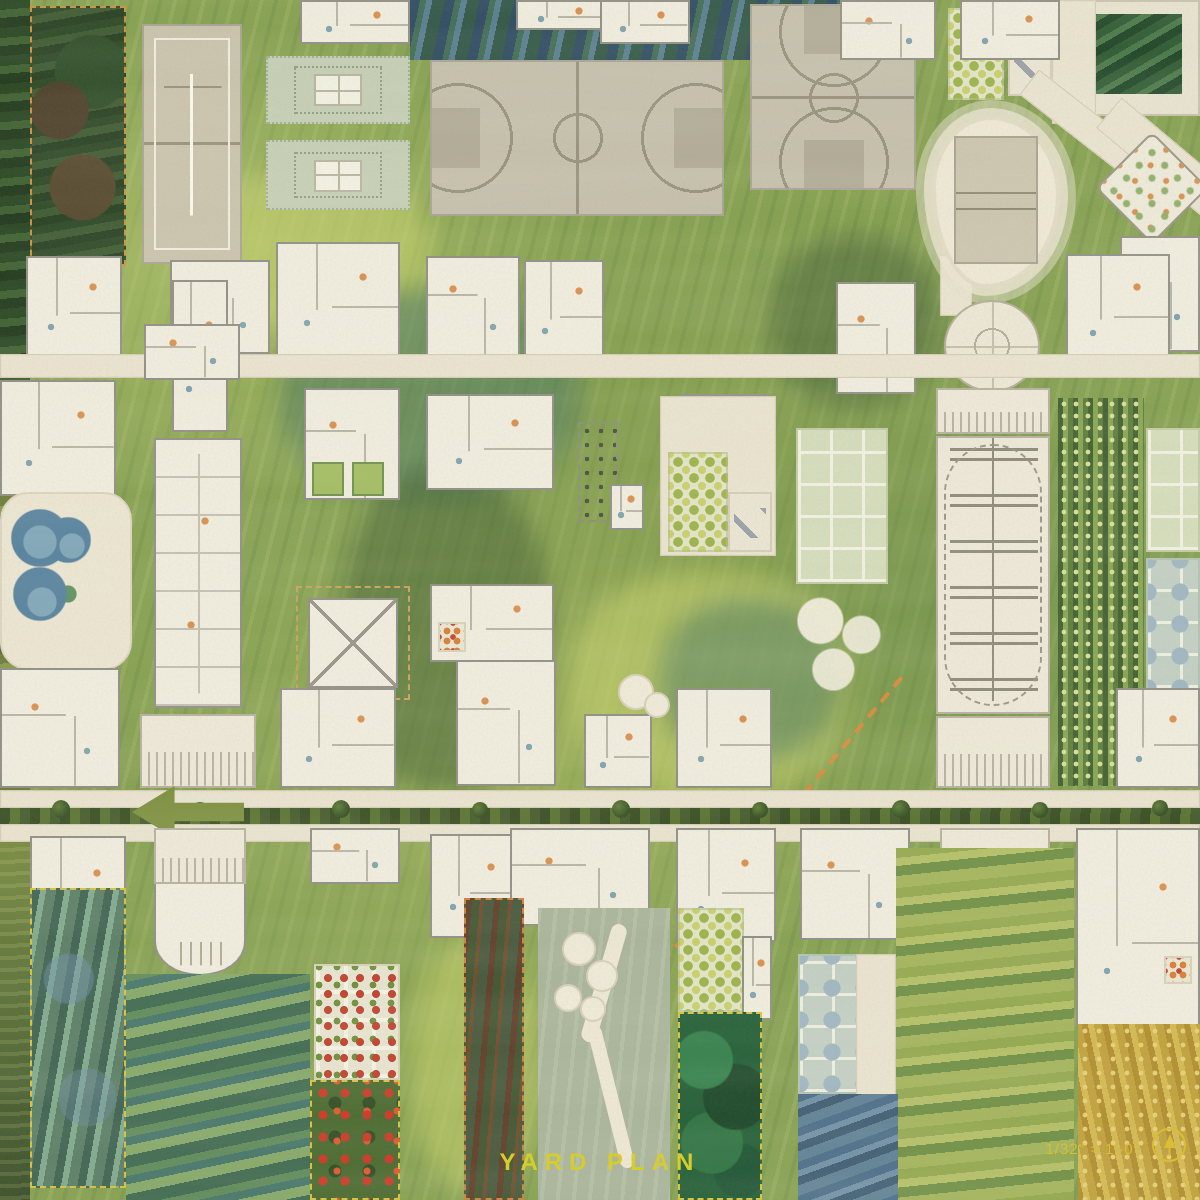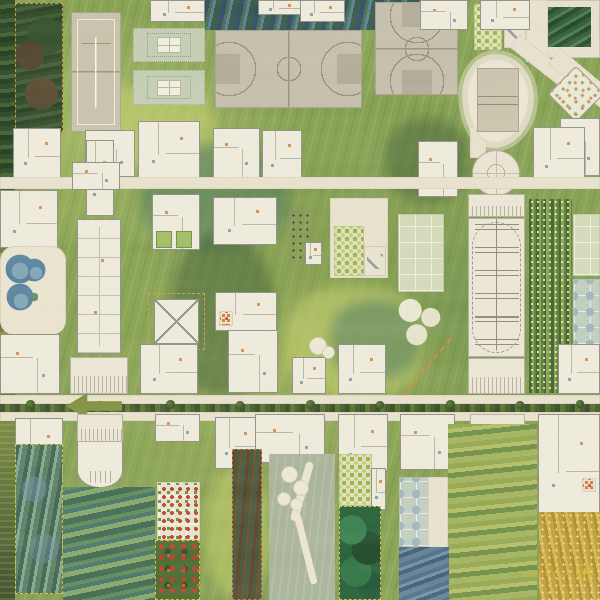--- a/index.html
+++ b/index.html
@@ -310,15 +310,16 @@
       <feColorMatrix type="matrix" values="0 0 0 0 0.25  0 0 0 0 0.30  0 0 0 0 0.12  0 0 0 0.10 0"></feColorMatrix>
       </filter>
     <filter id="gstreak">
         <feTurbulence type="fractalNoise" baseFrequency="0.004 0.06" numOctaves="2"></feTurbulence>
       <feColorMatrix type="matrix" values="0 0 0 0 0.95  0 0 0 0 0.97  0 0 0 0 0.80  0 0 0 0.10 0"></feColorMatrix>
       </filter>
     <rect width="600" height="600" filter="url(#gfine)"></rect>
     <rect width="600" height="600" filter="url(#gstreak)"></rect>
   </svg>
 
+  <div id="title">YARD PLAN</div>
   <div id="scalenote">1/32" = 1'-0"</div>
   <div id="north"></div>
 </div>
 
 </body></html>

